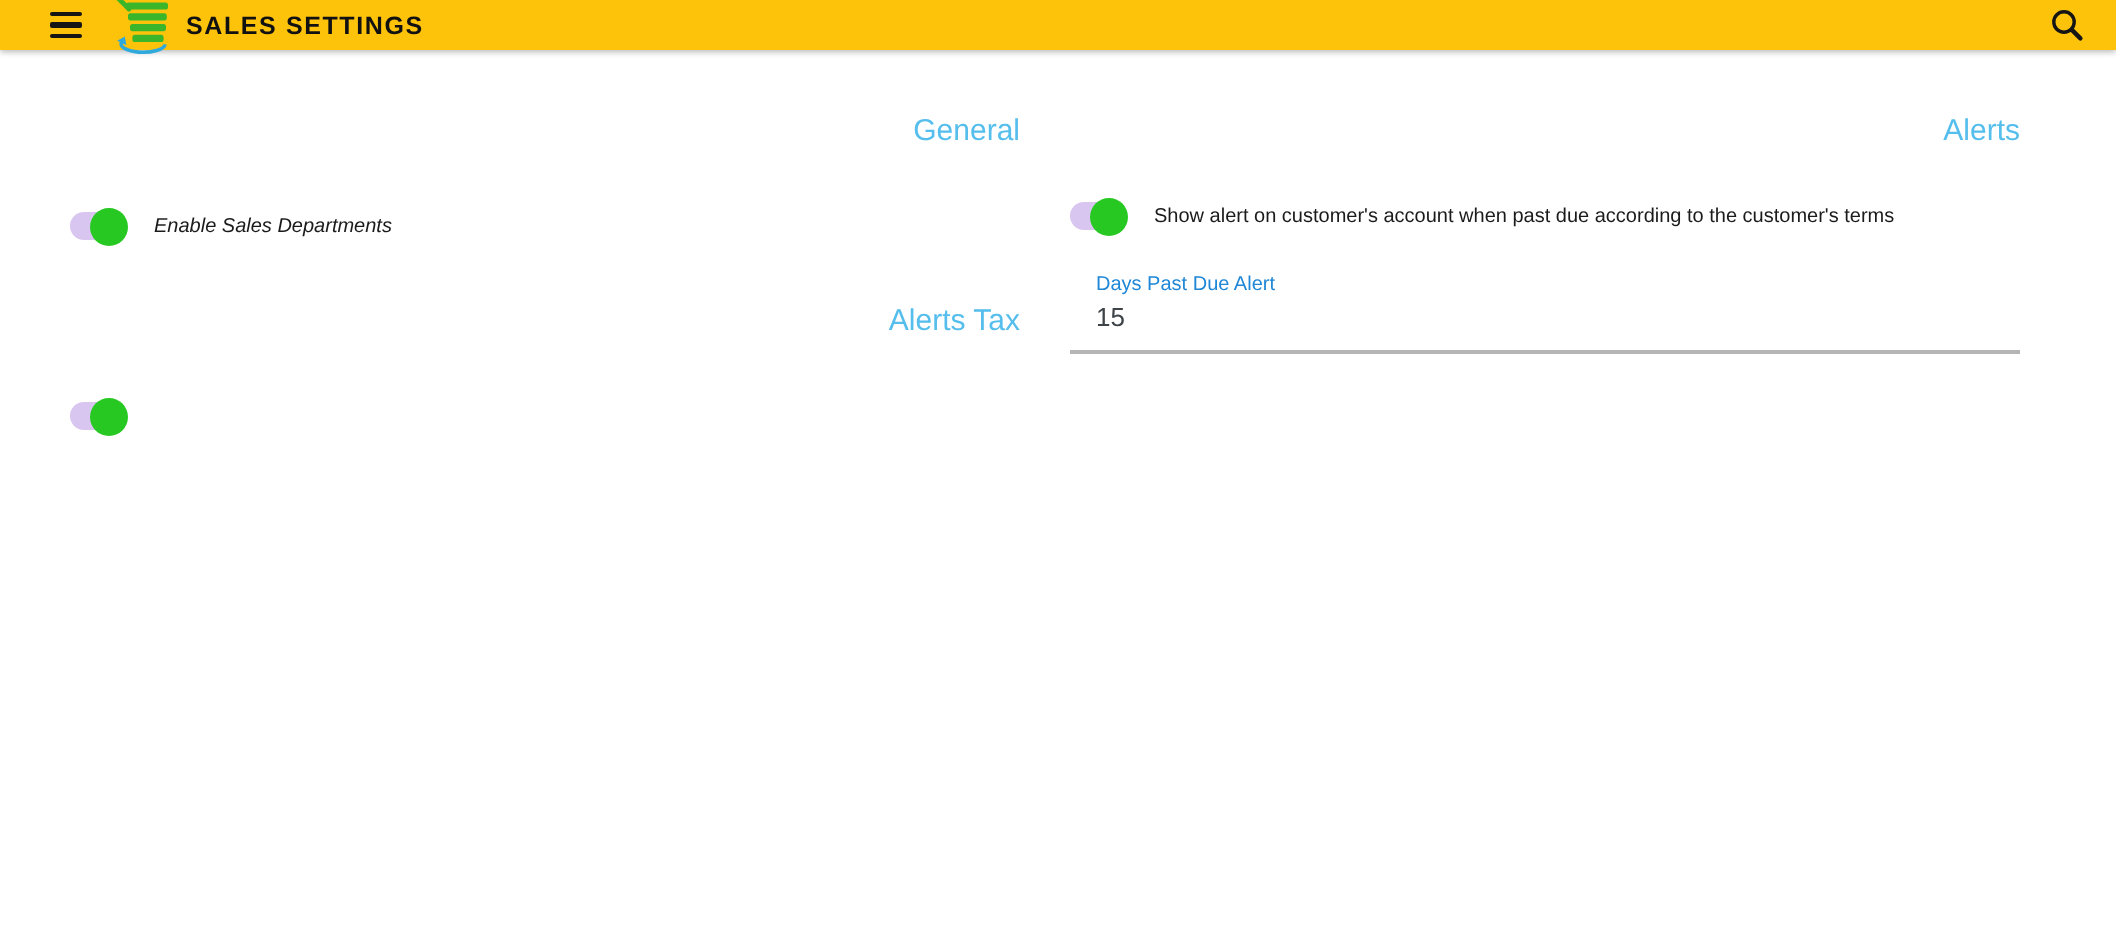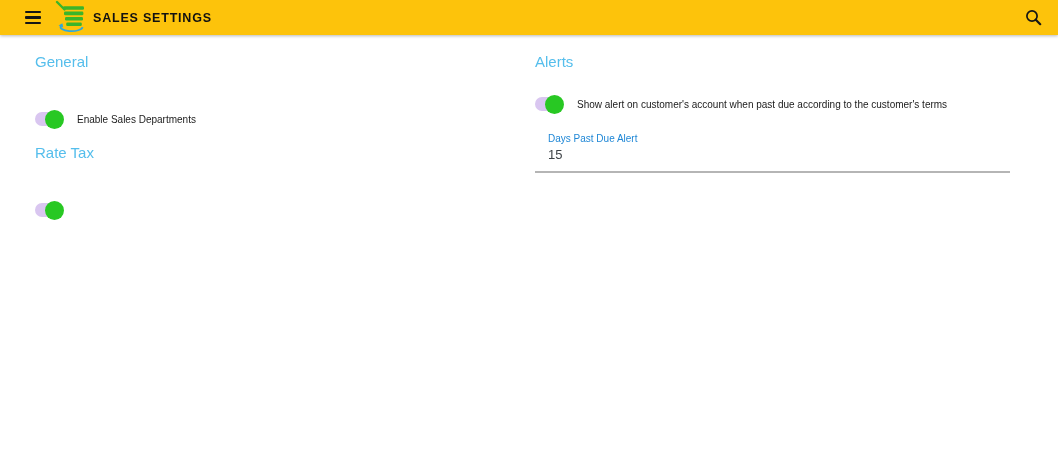--- a/index.html
+++ b/index.html
@@ -5,21 +5,21 @@
   * { box-sizing: border-box; margin: 0; padding: 0; }
   html, body { width: 1058px; height: 469px; }
   body {
     font-family: "Liberation Sans", sans-serif;
     background: #ffffff;
     overflow: hidden;
   }
 
   
   .topbar {
-    height: 35px;
+    height: 25px;
     background: var(--header-bg, #FDC30B);
     display: flex;
     align-items: center;
     padding: 0 16px 0 25px;
     box-shadow: 0 1px 3px rgba(0,0,0,.28);
     position: relative;
   }
   .menu-btn {
     width: 16px; height: 13px;
     display: flex; flex-direction: column; justify-content: space-between;
@@ -39,21 +39,22 @@
 
   
   .content { display: flex; padding-left: 35px; }
   .column { width: 475px; }
   .column.right-col { margin-left: 25px; }
 
   .section-title {
     color: var(--section-title, #55BEEC);
     font-size: 15px;
     font-weight: 400;
-    margin-top: 18px;
+    margin-top: 32px;
+    text-align: right;
   }
 
   
   .field {
     position: relative;
     border-bottom: 2px solid var(--underline, #b5b5b5);
     padding: 0 0 9px 13px;
   }
   .field label {
     display: block;
@@ -81,21 +82,21 @@
     color: var(--help, #F0A43C);
     font-size: 10.5px;
     font-weight: bold;
     display: flex; align-items: center; justify-content: center;
     cursor: pointer;
   }
 
   .mt-20 { margin-top: 20px; }
   .mt-21 { margin-top: 21px; }
   .mt-22 { margin-top: 22px; }
-  .mt-25 { margin-top: 42px; }
+  .mt-25 { margin-top: 32px; font-style: italic; }
   .mt-27 { margin-top: 27px; }
 
   
   .toggle-row {
     display: flex;
     align-items: center;
   }
   .switch {
     position: relative;
     width: 26px; height: 14px;
@@ -163,21 +164,21 @@
 
     <div class="toggle-row mt-25">
       <div class="switch on">
         <div class="track"></div>
         <div class="knob"></div>
       </div>
       <span class="toggle-label">Enable Sales Departments</span>
     </div>
 
 
-    <h2 class="section-title">Rate Tax</h2>
+    <h2 class="section-title">Alerts Tax</h2>
 
 
     <div class="toggle-row mt-25">
       <div class="switch on">
         <div class="track"></div>
         <div class="knob"></div>
       </div>
     </div>
 
   </div>

